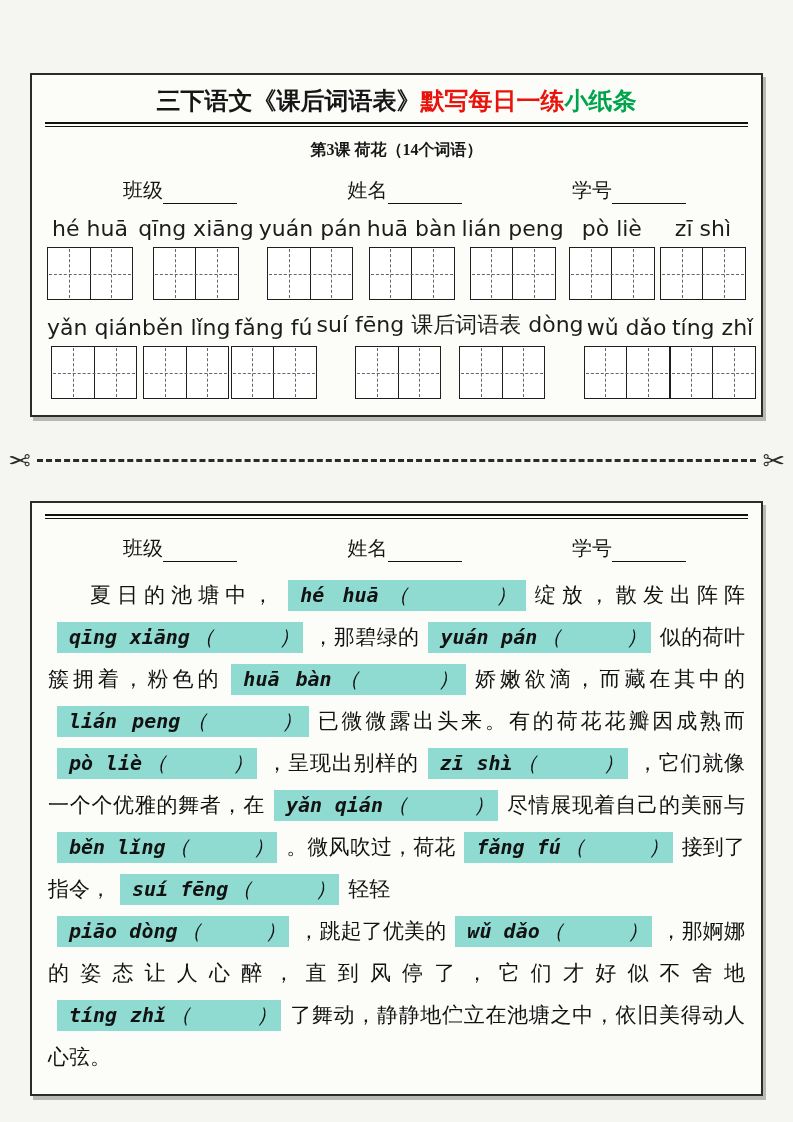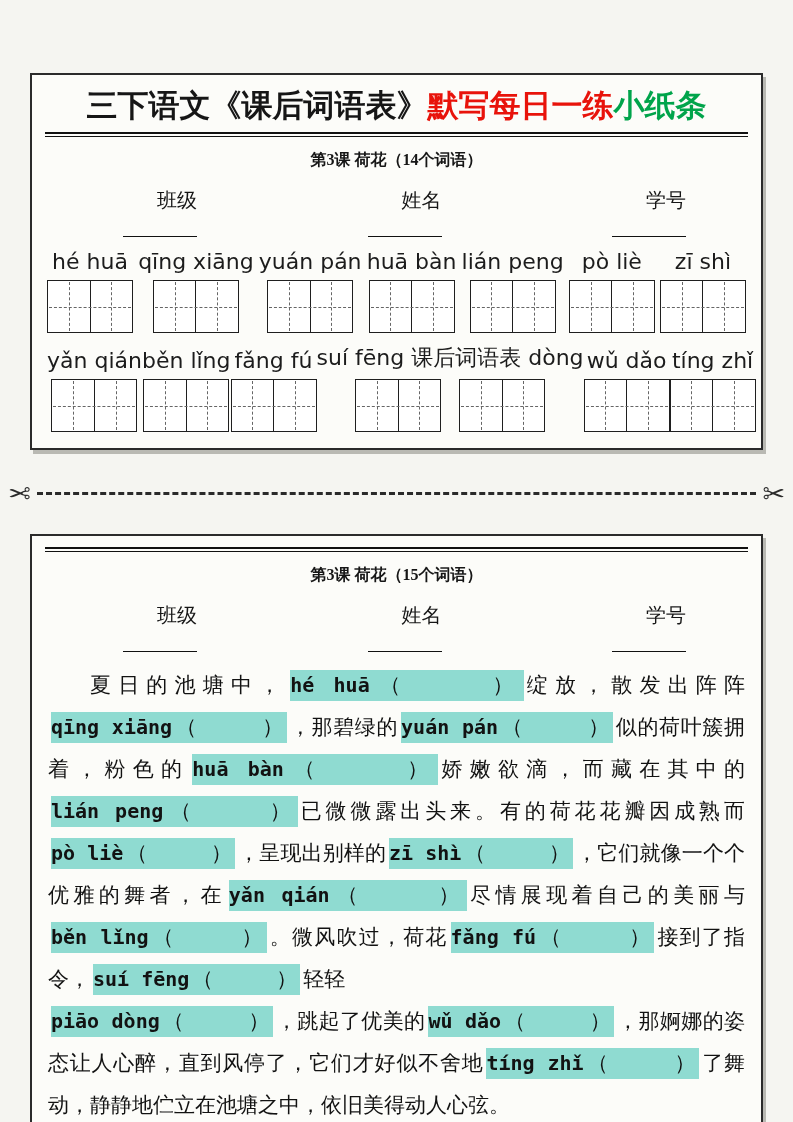--- a/index.html
+++ b/index.html
@@ -21,21 +21,21 @@
     background:#fcfcf9;
     border:2px solid #2b2b2b;
     box-shadow:3px 4px 0 #b9b9b3;
     padding:6px 13px 16px 13px;
   }
   .card1{margin-top:73px;}
   .slip-title{
     text-align:center;
     font-family:"DejaVu Sans",sans-serif;
     font-weight:bold;
-    font-size:31px;
+    font-size:24px;
     letter-spacing:0px;
     white-space:nowrap;
     padding-top:4px;
   }
   .slip-title .t-red{color:var(--red);}
   .slip-title .t-green{color:var(--green);}
   .title-rule{
     margin-top:5px;
     height:5px;
     border-top:2px solid #111;
@@ -49,21 +49,21 @@
     margin-top:13px;
   }
   .fields{
     display:flex;
     justify-content:space-between;
     padding:0 62px 0 78px;
     margin-top:16px;
     font-family:"Liberation Serif","DejaVu Serif",serif;
     font-size:20px;
   }
-  .field{display:flex;align-items:flex-end;flex-direction:column;}
+  .field{display:flex;align-items:flex-end;}
   .blankline{
     display:inline-block;
     width:74px;
     border-bottom:1.6px solid #111;
     height:1.15em;
   }
   
   .dict-rows{margin-top:12px;padding:0 2px;}
   .dict-row{
     display:flex;
@@ -125,23 +125,24 @@
     padding:0 3px;
     font-family:"Liberation Serif","DejaVu Serif",serif;
     font-size:21px;
     line-height:42px;
     text-align:justify;
     text-indent:2em;
     color:#121212;
   }
   .blank{
     background:var(--highlight);
-    padding:3px 3px 4px 0;
-    margin:0 3px;
+    padding:3px 3px 4px 12px;
+    margin:0 9px;
     white-space:nowrap;
+    font-style:italic;
   }
   .blank .py{
     font-family:"DejaVu Sans Mono",monospace;
     font-weight:bold;
     font-size:20px;
     margin-right:3px;
   }
   .blank .paren{
     font-family:"Liberation Serif","DejaVu Serif",serif;
     font-size:21px;
@@ -300,21 +301,20 @@
 </div>
 
 <div class="cutline">
   <span class="scissors flip">✂</span>
   <span class="dash"></span>
   <span class="scissors">✂</span>
 </div>
 
 <div class="card card2">
   <div class="title-rule"></div>
-  <div class="subtitle">第3课 荷花（15个词语）</div>
   <div class="fields">
     <span class="field">
         <span>班级</span>
         <span class="blankline"></span>
       </span>
     <span class="field">
         <span>姓名</span>
         <span class="blankline"></span>
       </span>
     <span class="field">

